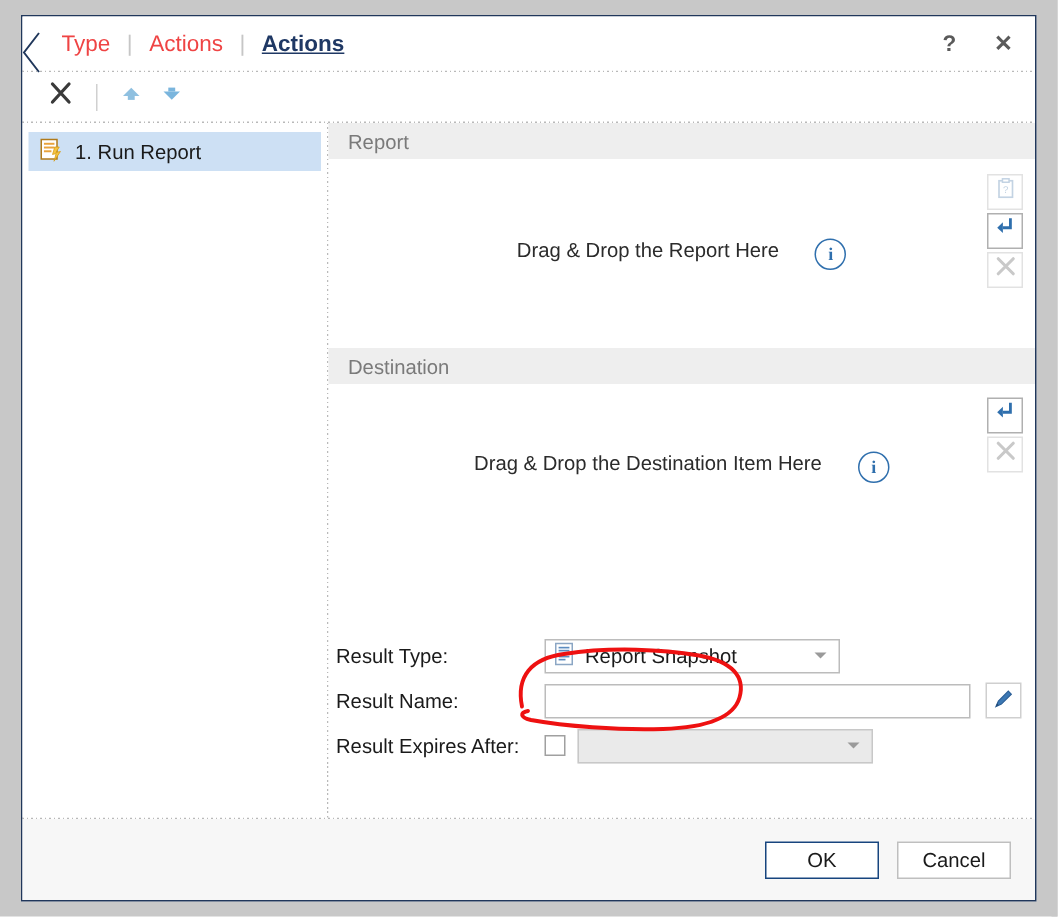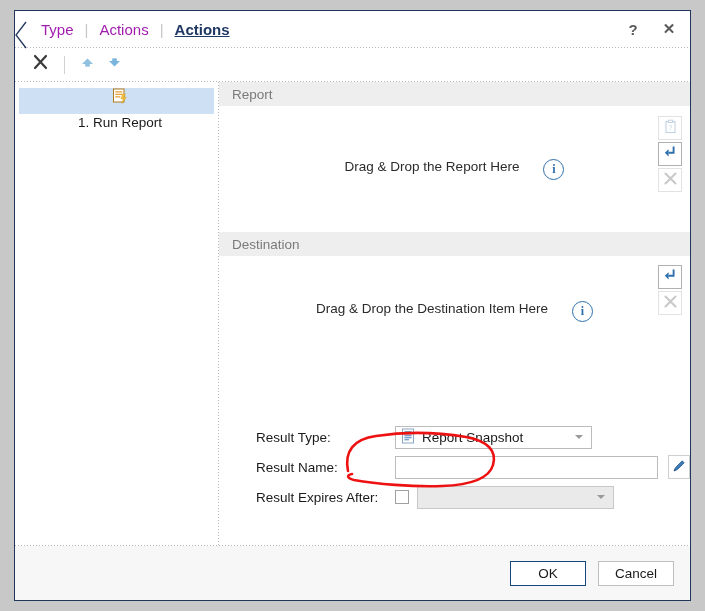--- a/index.html
+++ b/index.html
@@ -49,21 +49,21 @@
     position: relative;
     background: #ffffff;
   }
   .tabs {
     display: flex;
     align-items: baseline;
     margin-left: 24px;
     font-size: 15px;
   }
   .tab {
-    color: #a21caf;
+    color: #ef4444;
     padding: 0 2px;
     cursor: default;
     white-space: nowrap;
   }
   .tab.active {
     color: #1f3864;
     font-weight: bold;
     text-decoration: underline;
   }
   .tab-sep {
@@ -149,21 +149,20 @@
   .list-item {
     margin: 0 4px;
     height: 26px;
     display: flex;
     align-items: center;
     gap: 8px;
     padding-left: 7px;
     cursor: default;
     font-size: 13.5px;
     color: #1a1a1a;
-    flex-direction: column;
   }
   .list-item.selected {
     background: #cde0f4;
   }
 
   .vdotted {
     width: 1px;
     flex: 0 0 1px;
     background-image: repeating-linear-gradient(to bottom, #b9b9b9 0 1px, transparent 1px 3px);
   }
@@ -251,21 +250,20 @@
     right: 0;
     top: 340px;
     padding-left: 4px;
   }
   .frow {
     display: flex;
     align-items: center;
     height: 30px;
     font-size: 13.5px;
     color: #1a1a1a;
-    margin-left: 32px;
   }
   .flabel {
     width: 139px;
     flex: 0 0 139px;
     padding-left: 1px;
   }
   .combo {
     height: 23px;
     border: 1px solid #bcbcbc;
     background: #ffffff;

